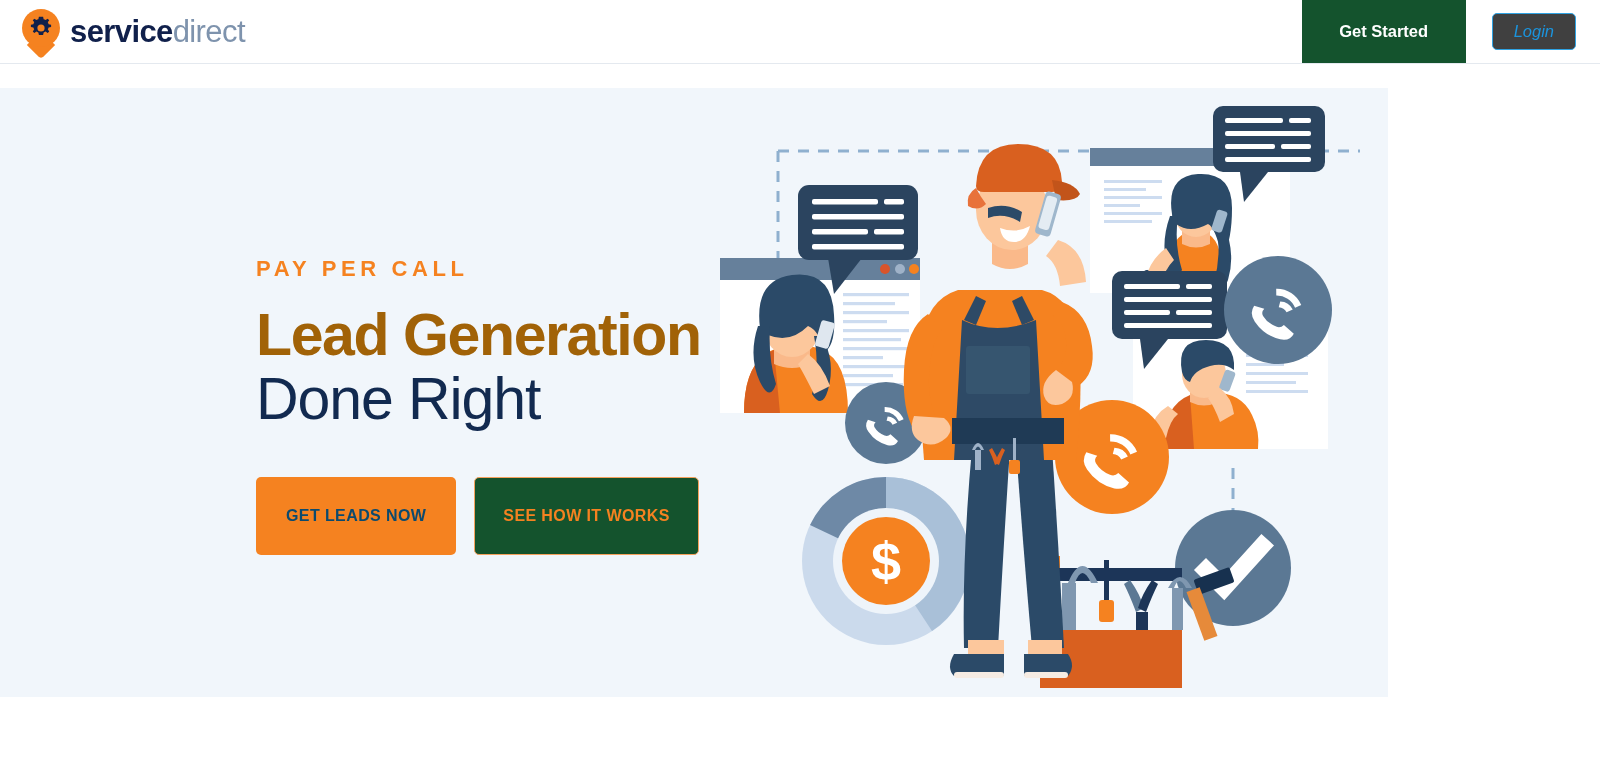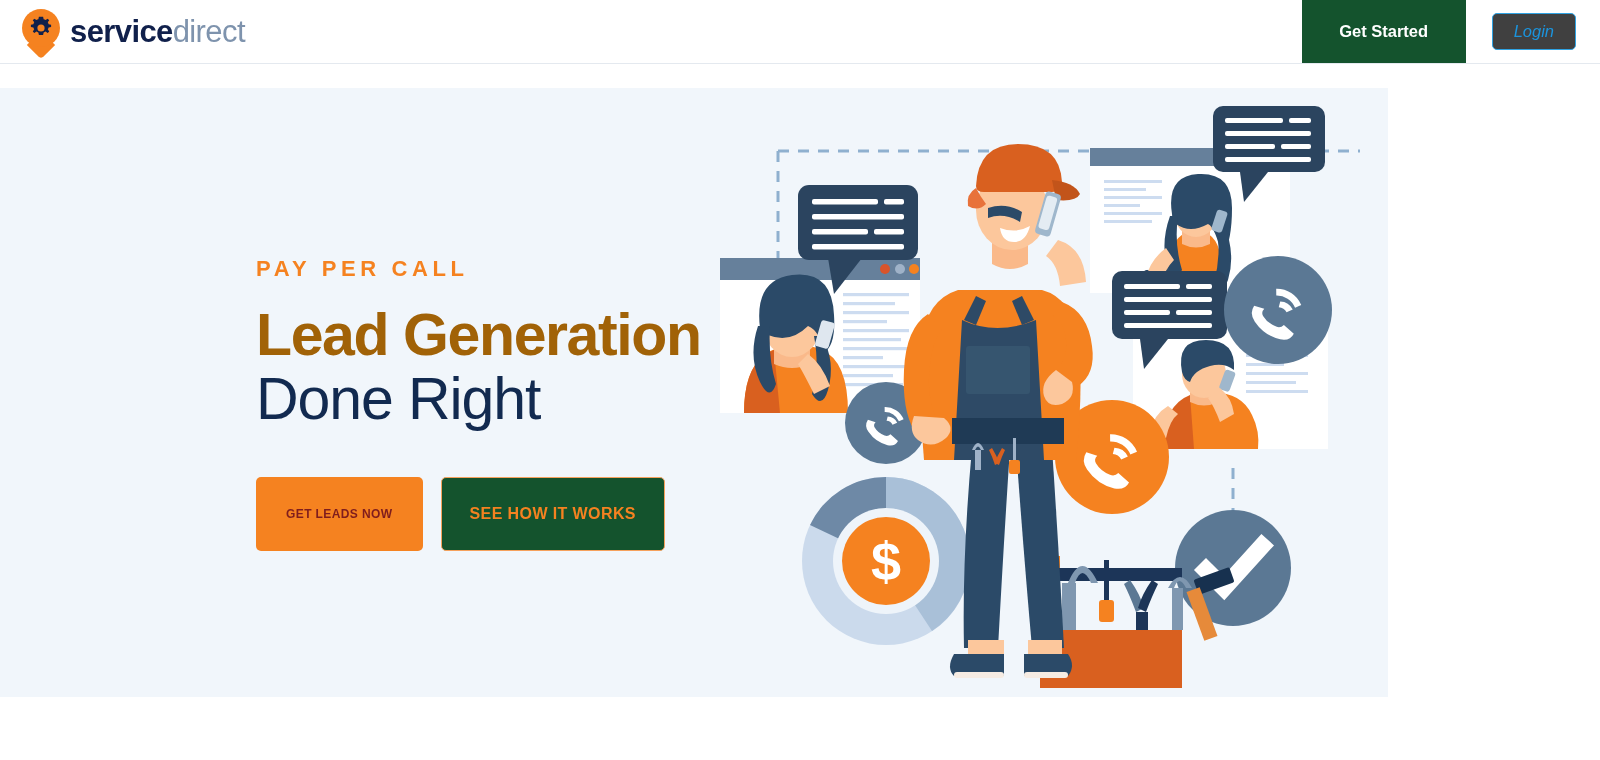--- a/index.html
+++ b/index.html
@@ -79,22 +79,22 @@
   .headline-1 {
     color: #a16207; font-size: 59px; font-weight: bold;
     line-height: 1.08; letter-spacing: -1.4px;
   }
   .headline-2 {
     color: #122a50; font-size: 59px; font-weight: normal;
     line-height: 1.08; letter-spacing: -1.1px;
   }
   .cta-row { display: flex; gap: 18px; margin-top: 46px; }
   .btn-leads {
-    background: #f58220; color: #7f1d1d; border: none; border-radius: 5px;
-    font-size: 12px; font-weight: bold; letter-spacing: 0.4px;
+    background: #f58220; color: #0c4a6e; border: none; border-radius: 5px;
+    font-size: 16px; font-weight: bold; letter-spacing: 0.4px;
     padding: 30px 30px; cursor: pointer;
     font-family: "Liberation Sans", sans-serif;
   }
   .btn-how {
     background: #14532d; color: #f58220;
     border: 1.5px solid #f6a15c; border-radius: 5px;
     font-size: 16px; font-weight: bold; letter-spacing: 0.4px;
     padding: 17px 28px; cursor: pointer;
     font-family: "Liberation Sans", sans-serif;
   }

